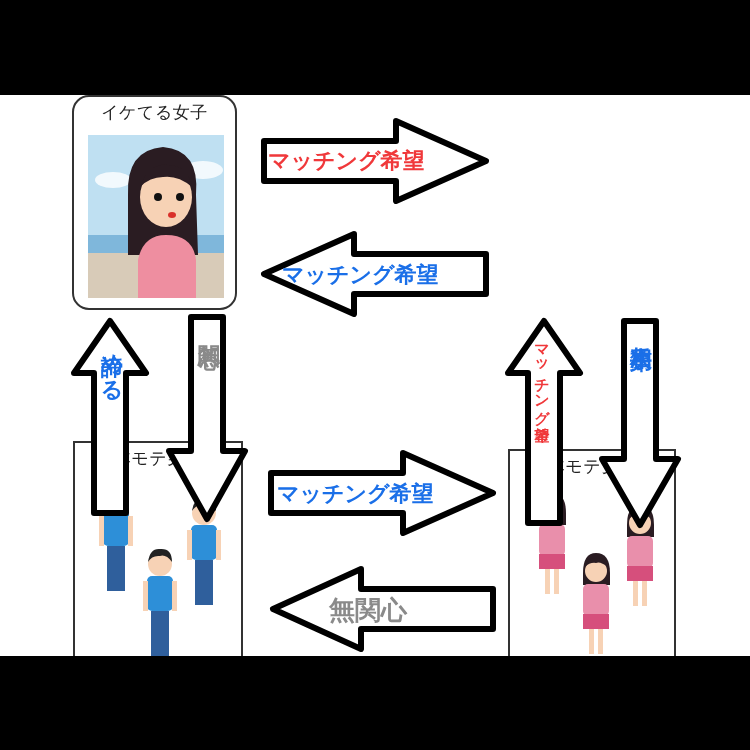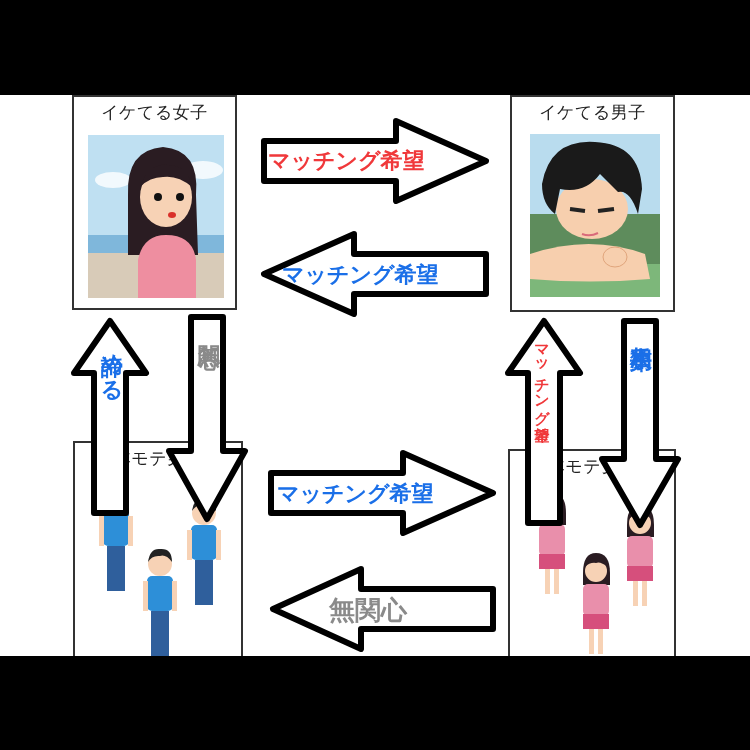--- a/index.html
+++ b/index.html
@@ -12,57 +12,40 @@
   .arrow { position:absolute;text-align:center; }
   .arrow svg { position:absolute; left:0; top:0; overflow:visible; }
   .arrow-label { position:absolute; font-weight:bold; white-space:nowrap; }
   .vlabel { position:absolute; font-weight:bold; writing-mode:vertical-rl; text-orientation:upright; letter-spacing:1px; }
 </style>
 </head>
 <body>
 
 <div class="canvas">
 
-  <div class="card" style="left:72px; top:0px; width:165px; height:215px;">
+  <div class="card" style="left:72px; top:0px; width:165px; height:215px;border-radius:17px;">
     <div class="card-title">イケてる女子</div>
     <div class="photo" style="left:14px; top:38px; width:136px; height:163px;">
       <svg width="136" height="163" viewBox="0 0 136 163">
         <rect width="136" height="110" fill="#bfe0f2"></rect>
         <ellipse cx="25" cy="45" rx="18" ry="8" fill="#fff" opacity="0.8"></ellipse>
         <ellipse cx="115" cy="35" rx="20" ry="9" fill="#fff" opacity="0.8"></ellipse>
         <rect y="100" width="136" height="20" fill="#7fb7db"></rect>
         <rect y="118" width="136" height="45" fill="#d8cbb8"></rect>
         <path d="M40 60 Q38 15 75 12 Q112 15 108 60 L110 120 L40 120 Z" fill="#2a1c22"></path>
         <ellipse cx="78" cy="62" rx="26" ry="30" fill="#f7d2b5"></ellipse>
         <path d="M52 52 Q60 28 80 30 Q100 30 104 52 Q90 40 75 42 Q62 42 52 52Z" fill="#2a1c22"></path>
         <circle cx="70" cy="62" r="4" fill="#111"></circle>
         <circle cx="92" cy="62" r="4" fill="#111"></circle>
         <ellipse cx="84" cy="80" rx="4" ry="3" fill="#d9302a"></ellipse>
         <path d="M50 125 Q55 100 78 100 Q105 100 108 125 L108 163 L50 163 Z" fill="#ee8ea0"></path>
       </svg>
     </div>
   </div>
 
-  <div class="card" style="left:510px; top:0px; width:165px; height:217px;">
-    <div class="card-title">イケてる男子</div>
-    <div class="photo" style="left:18px; top:37px; width:130px; height:163px;">
-      <svg width="130" height="163" viewBox="0 0 130 163">
-        <rect width="130" height="163" fill="#b9dcee"></rect>
-        <rect y="80" width="130" height="83" fill="#5e8c5c"></rect>
-        <rect y="130" width="130" height="33" fill="#7db77a"></rect>
-        <ellipse cx="62" cy="75" rx="36" ry="30" fill="#f7cfae"></ellipse>
-        <path d="M12 50 Q20 5 65 8 Q110 10 112 55 L108 80 Q100 55 88 58 L70 40 Q55 60 30 55 L25 80 Q12 70 12 50Z" fill="#1a1a1a"></path>
-        <path d="M40 75 L55 77" stroke="#222" stroke-width="4"></path>
-        <path d="M68 77 L84 75" stroke="#222" stroke-width="4"></path>
-        <path d="M52 100 Q60 103 68 99" stroke="#d96a7a" stroke-width="2" fill="none"></path>
-        <path d="M0 120 Q60 100 115 120 L120 145 Q60 150 0 145Z" fill="#f7cfae"></path>
-        <ellipse cx="85" cy="123" rx="12" ry="10" fill="#f7cfae" stroke="#e0a57c"></ellipse>
-      </svg>
-    </div>
-  </div>
 
   <div class="card" style="left:73px; top:346px; width:170px; height:220px;">
     <div class="card-title">非モテ男子</div>
     <div class="photo" style="left:20px; top:38px; width:130px; height:180px;">
       <svg width="130" height="180" viewBox="0 0 130 180">
         <g id="man1" transform="translate(5,0)">
           <circle cx="16" cy="18" r="12" fill="#f7d2b5"></circle>
           <path d="M4 16 Q6 2 16 3 Q28 2 28 16 Q22 8 16 10 Q8 9 4 16Z" fill="#222"></path>
           <rect x="3" y="30" width="26" height="35" rx="5" fill="#2d8fd8"></rect>
           <rect x="7" y="65" width="18" height="45" fill="#2f5f9c"></rect>

